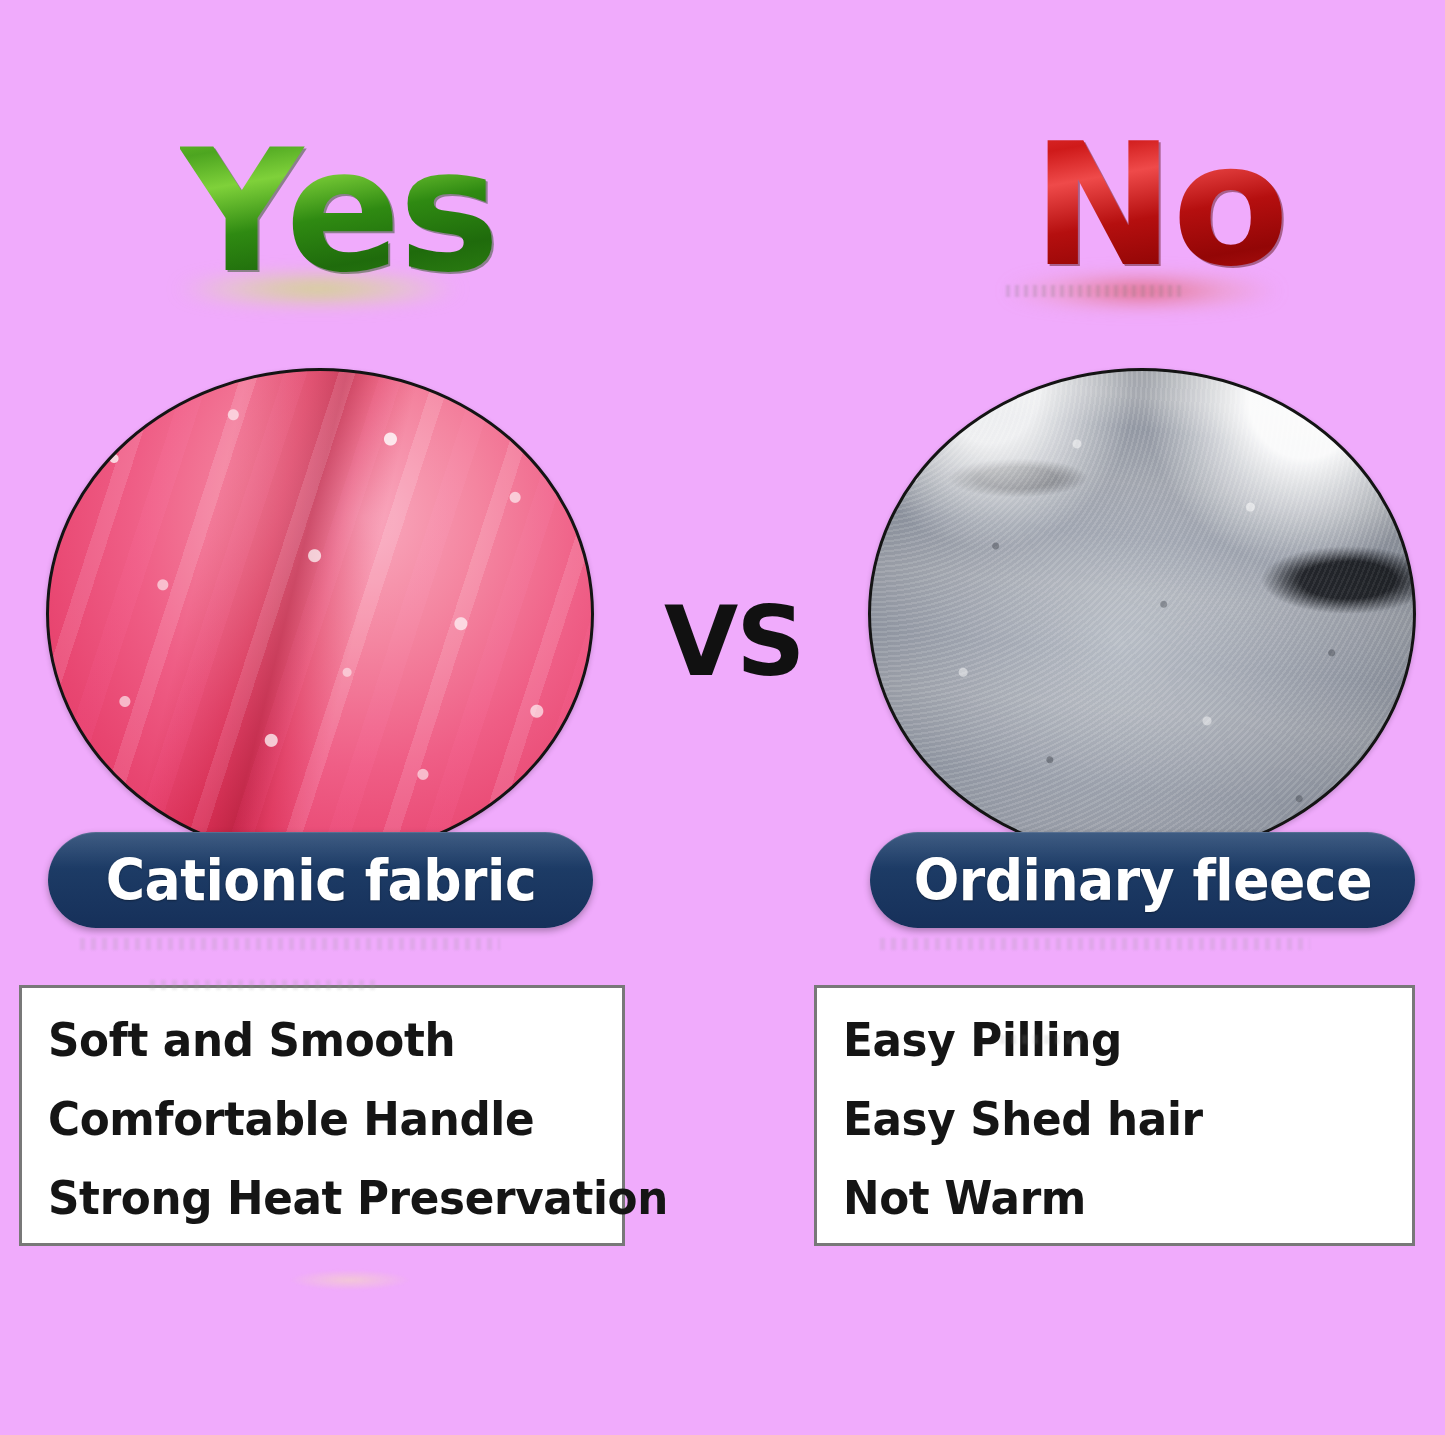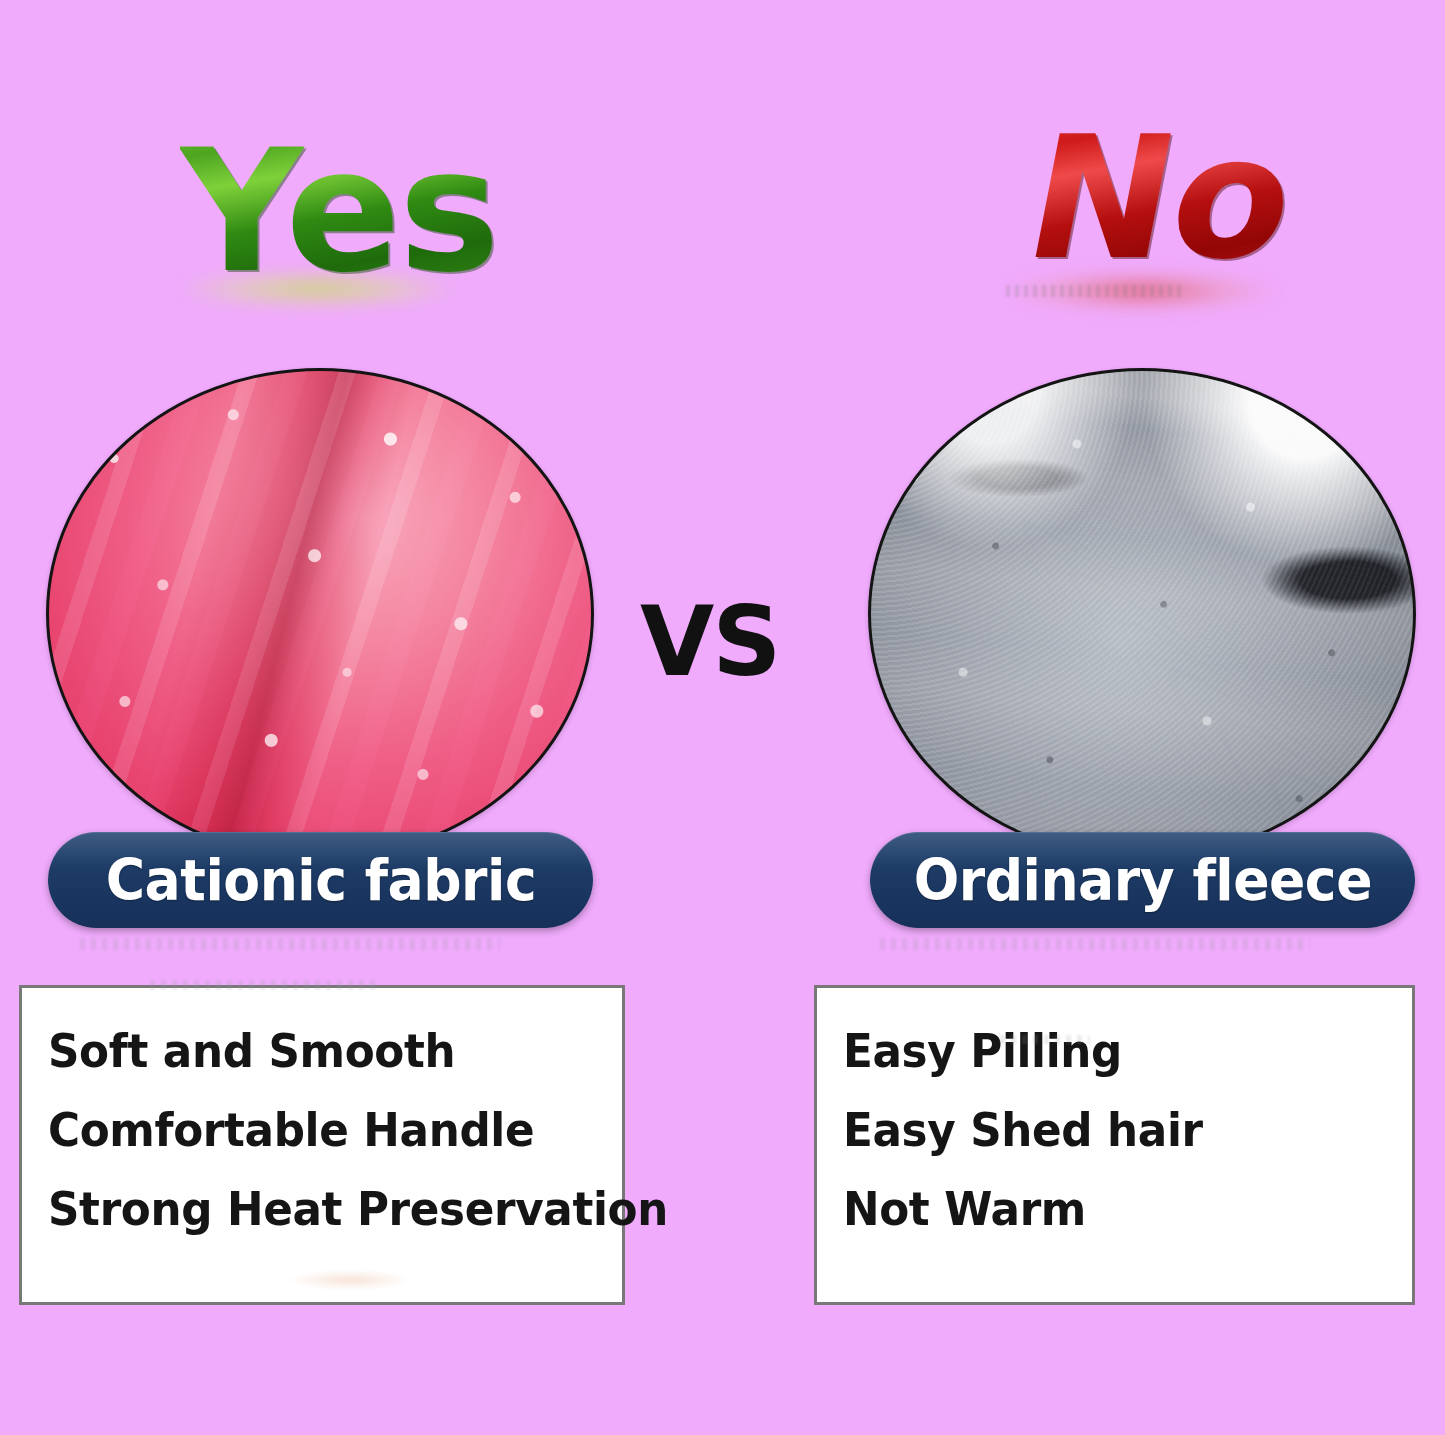--- a/index.html
+++ b/index.html
@@ -29,28 +29,27 @@
   #verdict-yes {
     left:180px; top:126px;
     font-size:170px;
     background:linear-gradient(170deg,#6cbf2a 0%,#4da520 14%,#7fd13a 30%,#2f8a12 52%,#1f6b0c 74%,#2c7d12 92%);
     -webkit-background-clip:text;
     background-clip:text;
     color:transparent;
     filter:drop-shadow(2px 2px 0 rgba(20,70,10,.45));
   }
   #verdict-no {
-    left:1032px; top:113px;
+    left:1032px; top:120px;
     font-size:170px;
     background:linear-gradient(170deg,#e23232 0%,#cf1a1a 16%,#ef4a4a 32%,#b50f0f 55%,#930606 78%,#ae1111 94%);
     -webkit-background-clip:text;
     background-clip:text;
     color:transparent;
     filter:drop-shadow(2px 2px 0 rgba(80,6,6,.45));
-    font-style:italic;
   }
   
   .verdict-glow {
     position:absolute;
     height:34px; border-radius:50%;
     filter:blur(9px);
     pointer-events:none;
   }
   #glow-yes {
     left:176px; top:272px; width:284px;
@@ -172,35 +171,35 @@
     font-weight:bold;
     font-size:57px;
     letter-spacing:-0.5px;
     white-space:nowrap;
     transform:scaleX(.94);
     text-shadow:0 1px 2px rgba(0,0,0,.35);
   }
 
   
   #vs-divider {
-    position:absolute; left:640px; top:594px;
+    position:absolute; left:664px; top:594px;
     font-family:"DejaVu Sans", sans-serif;
     font-weight:bold; font-size:96px;
     color:#111111;
     letter-spacing:-2px;
     line-height:1;
   }
 
   
   .feature-box {
     position:absolute; top:985px;
-    height:320px;
+    height:261px;
     border:3px solid #787878;
     background:#ffffff;
-    padding:39px 0 0 26px;
+    padding:28px 0 0 26px;
   }
   #features-good { left:19px; width:606px; }
   #features-bad  { left:814px; width:601px; }
 
   .feature-item {
     font-family:"DejaVu Sans", sans-serif;
     font-weight:bold;
     font-size:47px;
     color:#151515;
     line-height:1;

